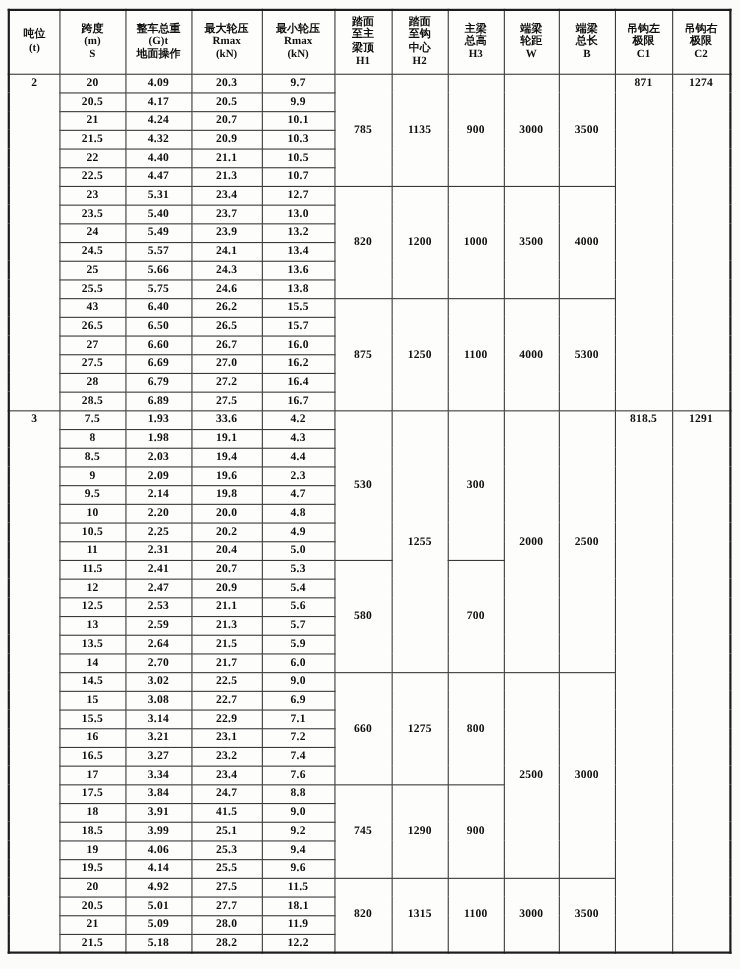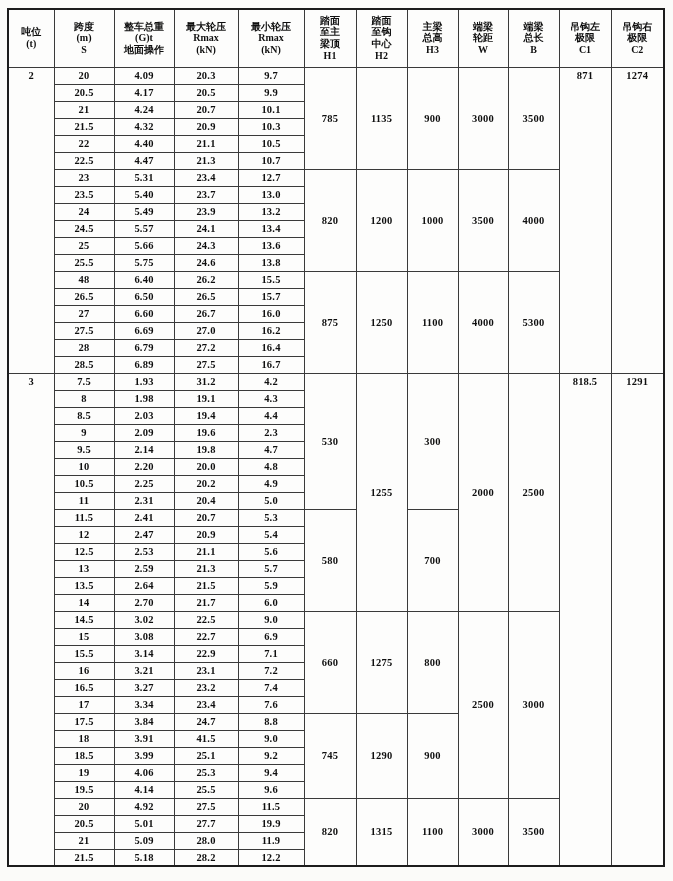--- a/index.html
+++ b/index.html
@@ -214,21 +214,21 @@
           <td>24.3</td>
           <td>13.6</td>
         </tr>
         <tr>
           <td>25.5</td>
           <td>5.75</td>
           <td>24.6</td>
           <td>13.8</td>
         </tr>
         <tr>
-          <td>48</td>
+          <td>43</td>
           <td>6.40</td>
           <td>26.2</td>
           <td>15.5</td>
           <td rowspan="6">875</td>
           <td rowspan="6">1250</td>
           <td rowspan="6">1100</td>
           <td rowspan="6">4000</td>
           <td rowspan="6">5300</td>
         </tr>
         <tr>
@@ -258,21 +258,21 @@
         <tr>
           <td>28.5</td>
           <td>6.89</td>
           <td>27.5</td>
           <td>16.7</td>
         </tr>
         <tr>
           <td rowspan="29" class="v-top">3</td>
           <td>7.5</td>
           <td>1.93</td>
-          <td>31.2</td>
+          <td>33.6</td>
           <td>4.2</td>
           <td rowspan="8">530</td>
           <td rowspan="14">1255</td>
           <td rowspan="8">300</td>
           <td rowspan="14">2000</td>
           <td rowspan="14">2500</td>
           <td rowspan="29" class="v-top">818.5</td>
           <td rowspan="29" class="v-top">1291</td>
         </tr>
         <tr>
@@ -437,21 +437,21 @@
           <td rowspan="4">820</td>
           <td rowspan="4">1315</td>
           <td rowspan="4">1100</td>
           <td rowspan="4">3000</td>
           <td rowspan="4">3500</td>
         </tr>
         <tr>
           <td>20.5</td>
           <td>5.01</td>
           <td>27.7</td>
-          <td>19.9</td>
+          <td>18.1</td>
         </tr>
         <tr>
           <td>21</td>
           <td>5.09</td>
           <td>28.0</td>
           <td>11.9</td>
         </tr>
         <tr>
           <td>21.5</td>
           <td>5.18</td>

